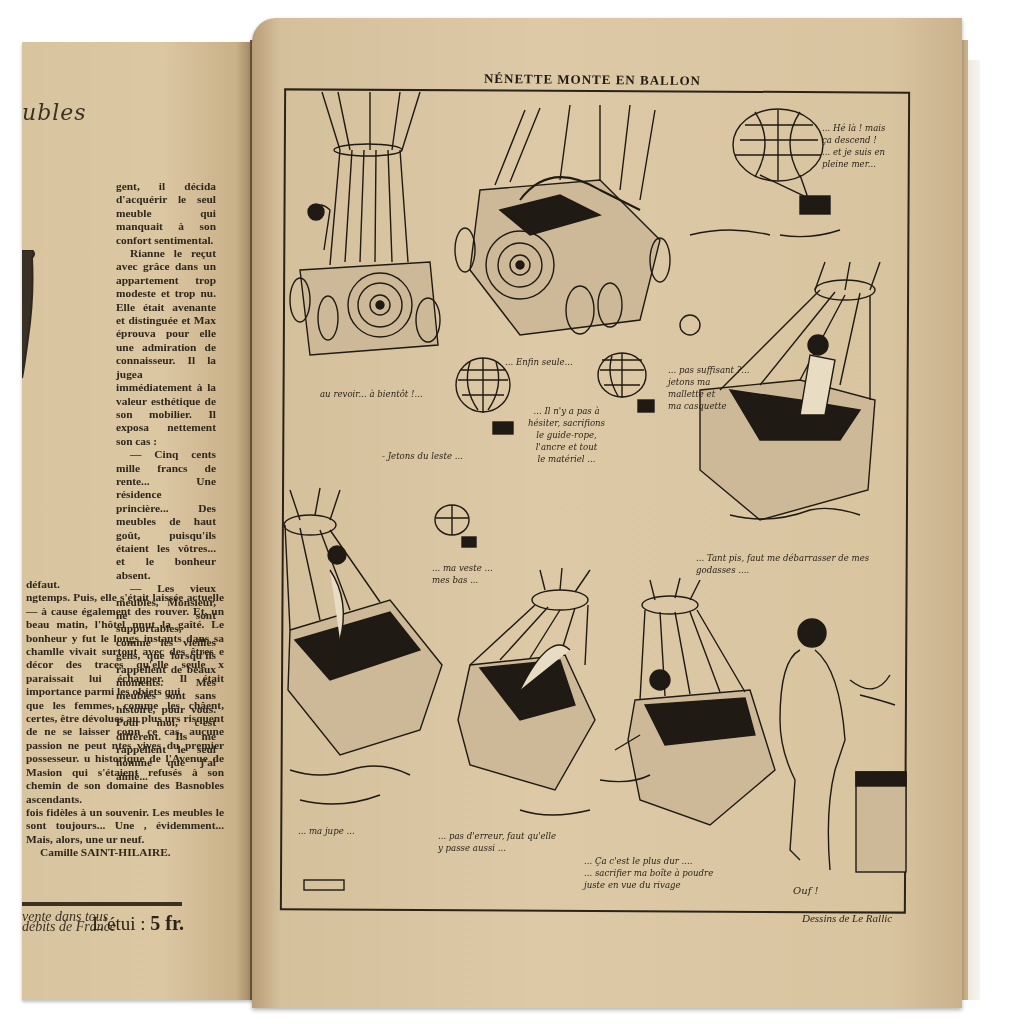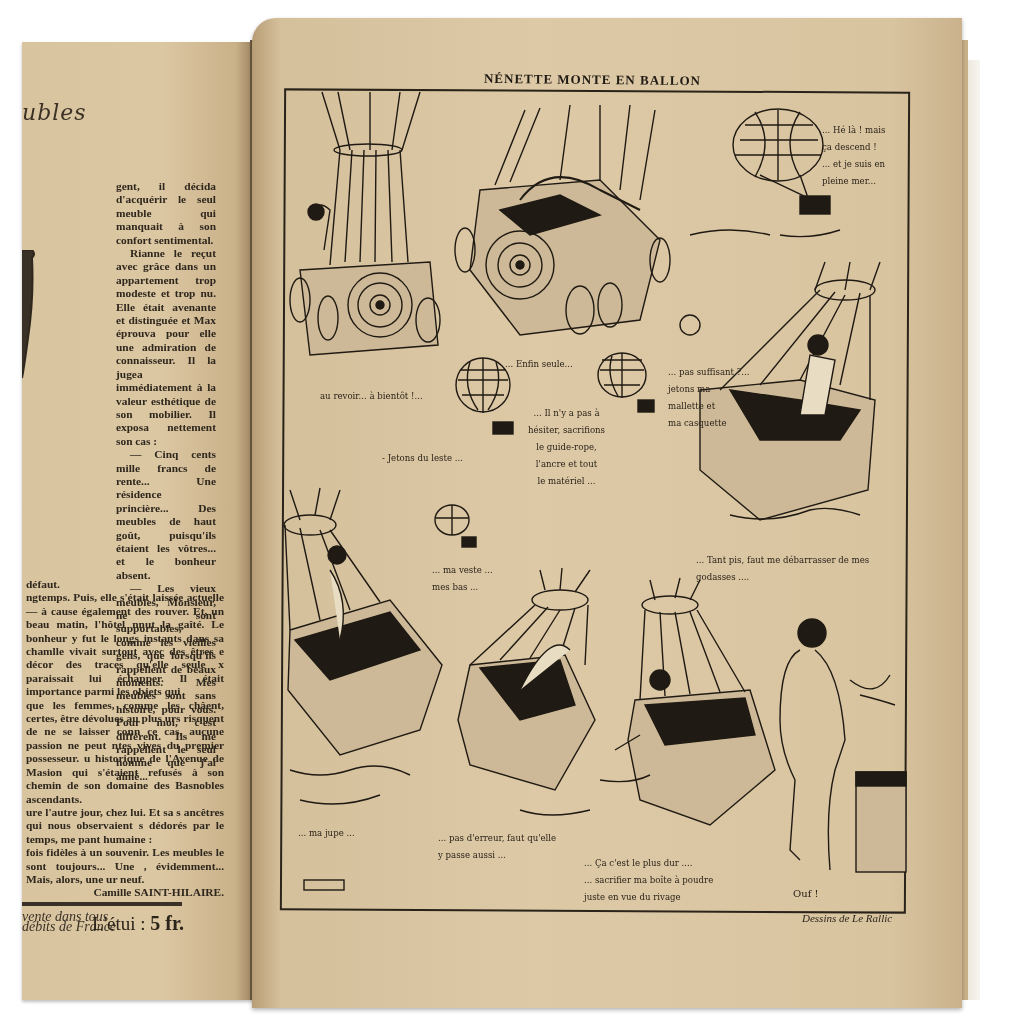--- a/index.html
+++ b/index.html
@@ -7,30 +7,30 @@
   .left-page{position:absolute;left:22px;top:42px;width:232px;height:958px;background:linear-gradient(90deg,#d9c4a0 0%,#dcc7a3 60%,#c9b189 92%,#9c8260 100%);box-shadow:0 2px 3px rgba(0,0,0,.25);}
   .right-page{position:absolute;left:252px;top:18px;width:710px;height:990px;background:linear-gradient(90deg,#b79d76 0%,#d5c09c 4%,#ddc9a6 40%,#d9c4a0 90%,#c9b28c 100%);border-top-left-radius:24px;box-shadow:0 2px 4px rgba(0,0,0,.3);}
   .page-edge-1{position:absolute;left:958px;top:40px;width:10px;height:960px;background:#c9b089;}
   .page-edge-2{position:absolute;left:966px;top:60px;width:14px;height:940px;background:linear-gradient(90deg,#ece6da,#f7f5f0);}
   .spine{position:absolute;left:250px;top:40px;width:4px;height:960px;background:#6e5a40;}
   .script-heading{position:absolute;left:22px;top:100px;font-family:"DejaVu Serif",serif;font-style:italic;font-size:22px;color:#3b3225;letter-spacing:1px;}
   .column{position:absolute;left:26px;width:200px;font-size:11.4px;line-height:13.4px;color:#2e271d;font-weight:bold;text-align:justify;}
   .column p{margin:0;text-indent:14px;}
   .col-upper{left:116px;top:180px;width:100px;}
   .col-lower{top:578px;width:198px;}
-  .sig{text-align:right;margin-top:2px;}
+  .sig{margin-top:2px;}
   .ornament-vase{position:absolute;left:22px;top:250px;width:14px;height:140px;}
   .footer-rule{position:absolute;left:22px;top:902px;width:160px;height:4px;background:#3a3126;}
   .footer-note{position:absolute;left:22px;top:912px;font-style:italic;font-size:14px;line-height:10px;color:#3a3126;}
   .footer-price{position:absolute;left:92px;top:912px;font-size:19px;color:#2b241a;}
   .footer-price b{font-size:20px;}
   .title{position:absolute;left:484px;top:72px;font-size:13px;font-weight:bold;letter-spacing:1px;color:#1f1a13;transform:rotate(0.6deg);}
   .frame{position:absolute;left:282px;top:90px;width:622px;height:818px;border:2px solid #2a231a;transform:rotate(0.3deg);}
   .credit{position:absolute;left:802px;top:912px;font-style:italic;font-size:11px;color:#2b241a;}
-  .caption{position:absolute;font-family:"DejaVu Serif",serif;font-size:8.6px;line-height:17px;color:#2b241a;white-space:pre-line;}
+  .caption{position:absolute;font-family:"DejaVu Serif",serif;font-style:italic;font-size:8.6px;line-height:12px;color:#2b241a;white-space:pre-line;}
   svg.art{position:absolute;left:0;top:0;}
 </style>
 </head>
 <body>
 
 <div class="page-edge-2"></div>
 <div class="page-edge-1"></div>
 
 <div class="left-page"></div>
 <div class="script-heading">ubles</div>
@@ -42,21 +42,20 @@
   <p style="text-indent:0">gent, il décida d'acquérir le seul meuble qui manquait à son confort sentimental.</p>
   <p>Rianne le reçut avec grâce dans un appartement trop modeste et trop nu. Elle était avenante et distinguée et Max éprouva pour elle une admiration de connaisseur. Il la jugea immédiatement à la valeur esthétique de son mobilier. Il exposa nettement son cas :</p>
   <p>— Cinq cents mille francs de rente... Une résidence princière... Des meubles de haut goût, puisqu'ils étaient les vôtres... et le bonheur absent.</p>
   <p>— Les vieux meubles, Monsieur, ne sont supportables, comme les vieilles gens, que lorsqu'ils rappellent de beaux moments. Mes meubles sont sans histoire, pour vous. Pour moi, c'est différent. Ils me rappellent le seul homme que j'ai aimé...</p>
 </div>
 
 <div class="column col-lower">
   <p style="text-indent:0">défaut.</p>
   <p style="text-indent:0">ngtemps. Puis, elle s'était laissée actuelle — à cause également des rouver. Et, un beau matin, l'hôtel nnut la gaîté. Le bonheur y fut le longs instants dans sa chamlle vivait surtout avec des êtres e décor des traces qu'elle seule x paraissait lui échapper. Il était importance parmi les objets qui</p>
   <p style="text-indent:0">que les femmes, comme les châent, certes, être dévolues au plus urs risquent de ne se laisser conn ce cas, aucune passion ne peut ntes vives du premier possesseur. u historique de l'Avenue de Masion qui s'étaient refusés à son chemin de son domaine des Basnobles ascendants.</p>
-  <p style="text-indent:0">ure l'autre jour, chez lui. Et sa s ancêtres qui nous observaient s dédorés par le temps, me pant humaine :</p>
   <p style="text-indent:0">fois fidèles à un souvenir. Les meubles le sont toujours... Une , évidemment... Mais, alors, une ur neuf.</p>
   <p class="sig">Camille SAINT-HILAIRE.</p>
 </div>
 
 <div class="footer-rule"></div>
 <div class="footer-note">
   <div>vente dans tous</div>
   <div>débits de France</div>
 </div>
 <div class="footer-price">

